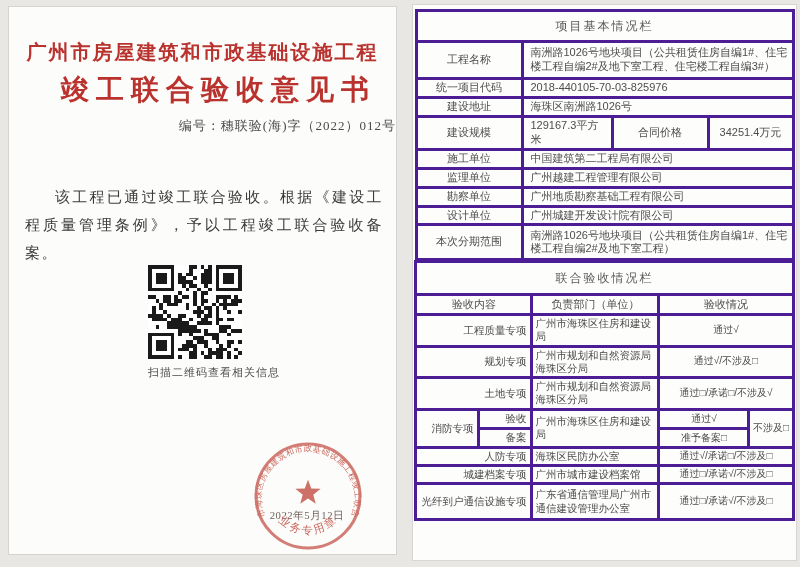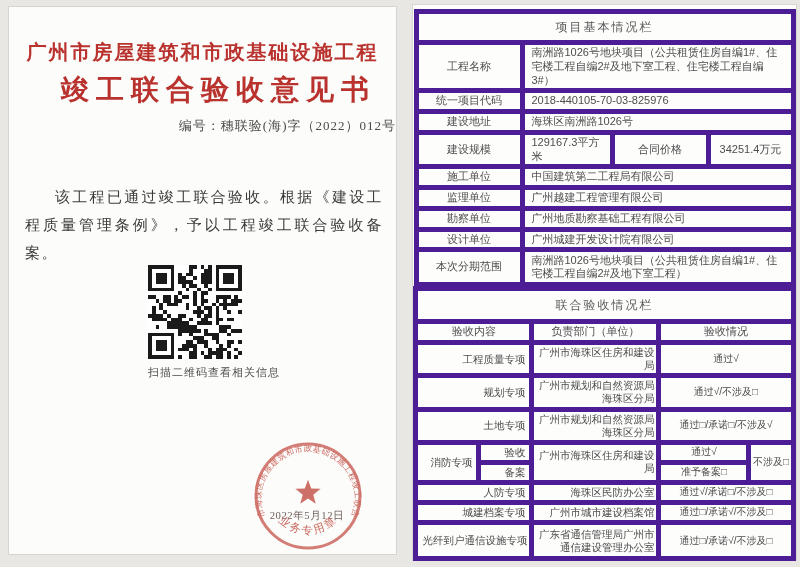--- a/index.html
+++ b/index.html
@@ -21,29 +21,29 @@
   .qr-box{width:94px;height:94px;background:#fff;}
   .qr-caption{margin-top:6px;font-size:11px;color:#4c4c4c;letter-spacing:1px;
     font-family:"Liberation Sans",sans-serif;white-space:nowrap;}
   .seal{position:absolute;left:243px;top:430px;width:112px;height:118px;opacity:.88;}
 
   
   .page-right{position:absolute;left:412px;top:4px;width:385px;height:557px;
     background:#fdfdfc;border:1px solid #d8d6d3;box-sizing:border-box;}
   table{border-collapse:collapse;table-layout:fixed;margin:4px auto 0 auto;width:377px;
     color:#4d4d4d;font-size:11px;}
-  td{border:5px solid #4c1d95;padding:1px 4px;line-height:1.25;overflow:hidden;}
+  td{border:3px solid #4c1d95;padding:1px 4px;line-height:1.25;overflow:hidden;}
   td.lbl{text-align:center;}
   td.val{text-align:left;padding-left:7px;}
   td.c{text-align:center;padding-left:2px;padding-right:2px;}
   td.section-title{text-align:center;color:#5a5a5a;font-size:12px;letter-spacing:2px;}
   td.hd{text-align:center;}
   td.status{text-align:center;white-space:nowrap;font-size:10px;padding-left:1px;padding-right:1px;}
   td.item{text-align:right;white-space:nowrap;font-size:10.5px;}
-  td.dept{text-align:right;font-size:10.5px;padding-left:2px;padding-right:2px;}
+  td.dept{text-align:left;font-size:10.5px;padding-left:2px;padding-right:2px;}
   tr.h31{height:31px;} tr.h37{height:37px;} tr.h18{height:18px;} tr.h19{height:19px;}
   tr.h20{height:20px;} tr.h35{height:35px;} tr.h33{height:33px;} tr.h30{height:30px;}
   tr.h32{height:32px;} tr.h15{height:15px;} tr.h36{height:36px;}
   .t2{margin-top:-1px;}
 </style>
 </head>
 <body>
 
 <div class="canvas">
 

